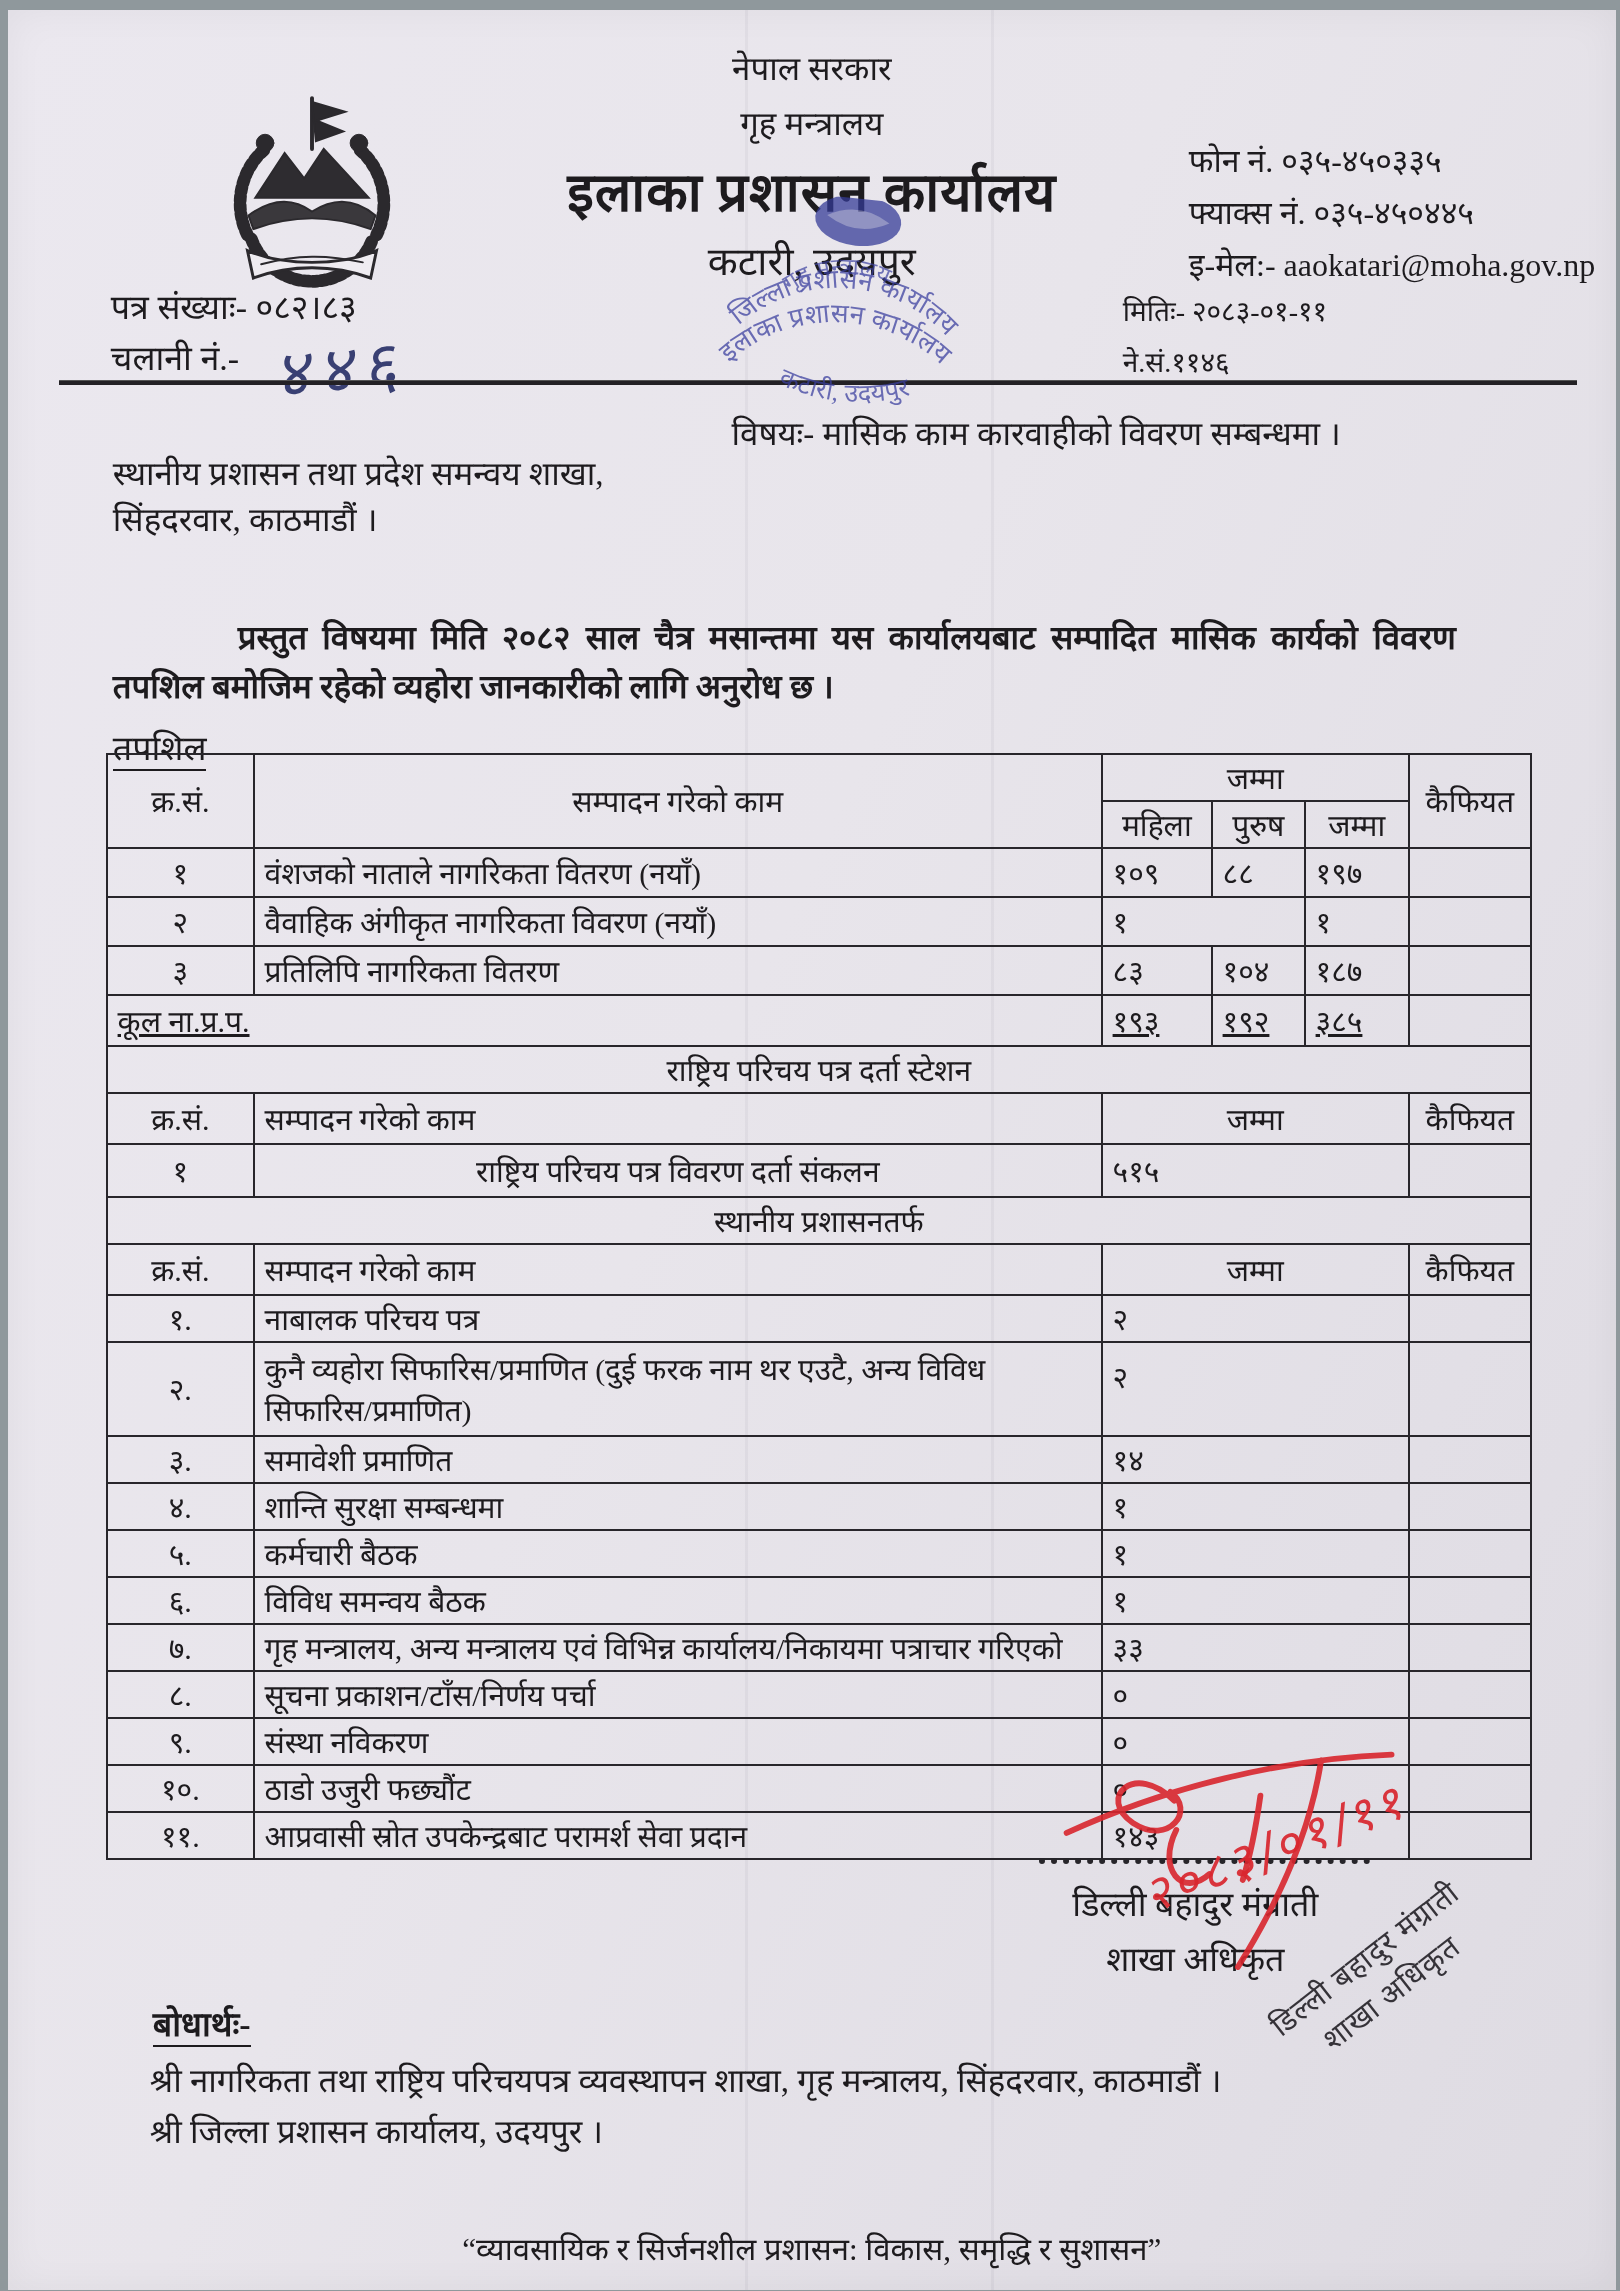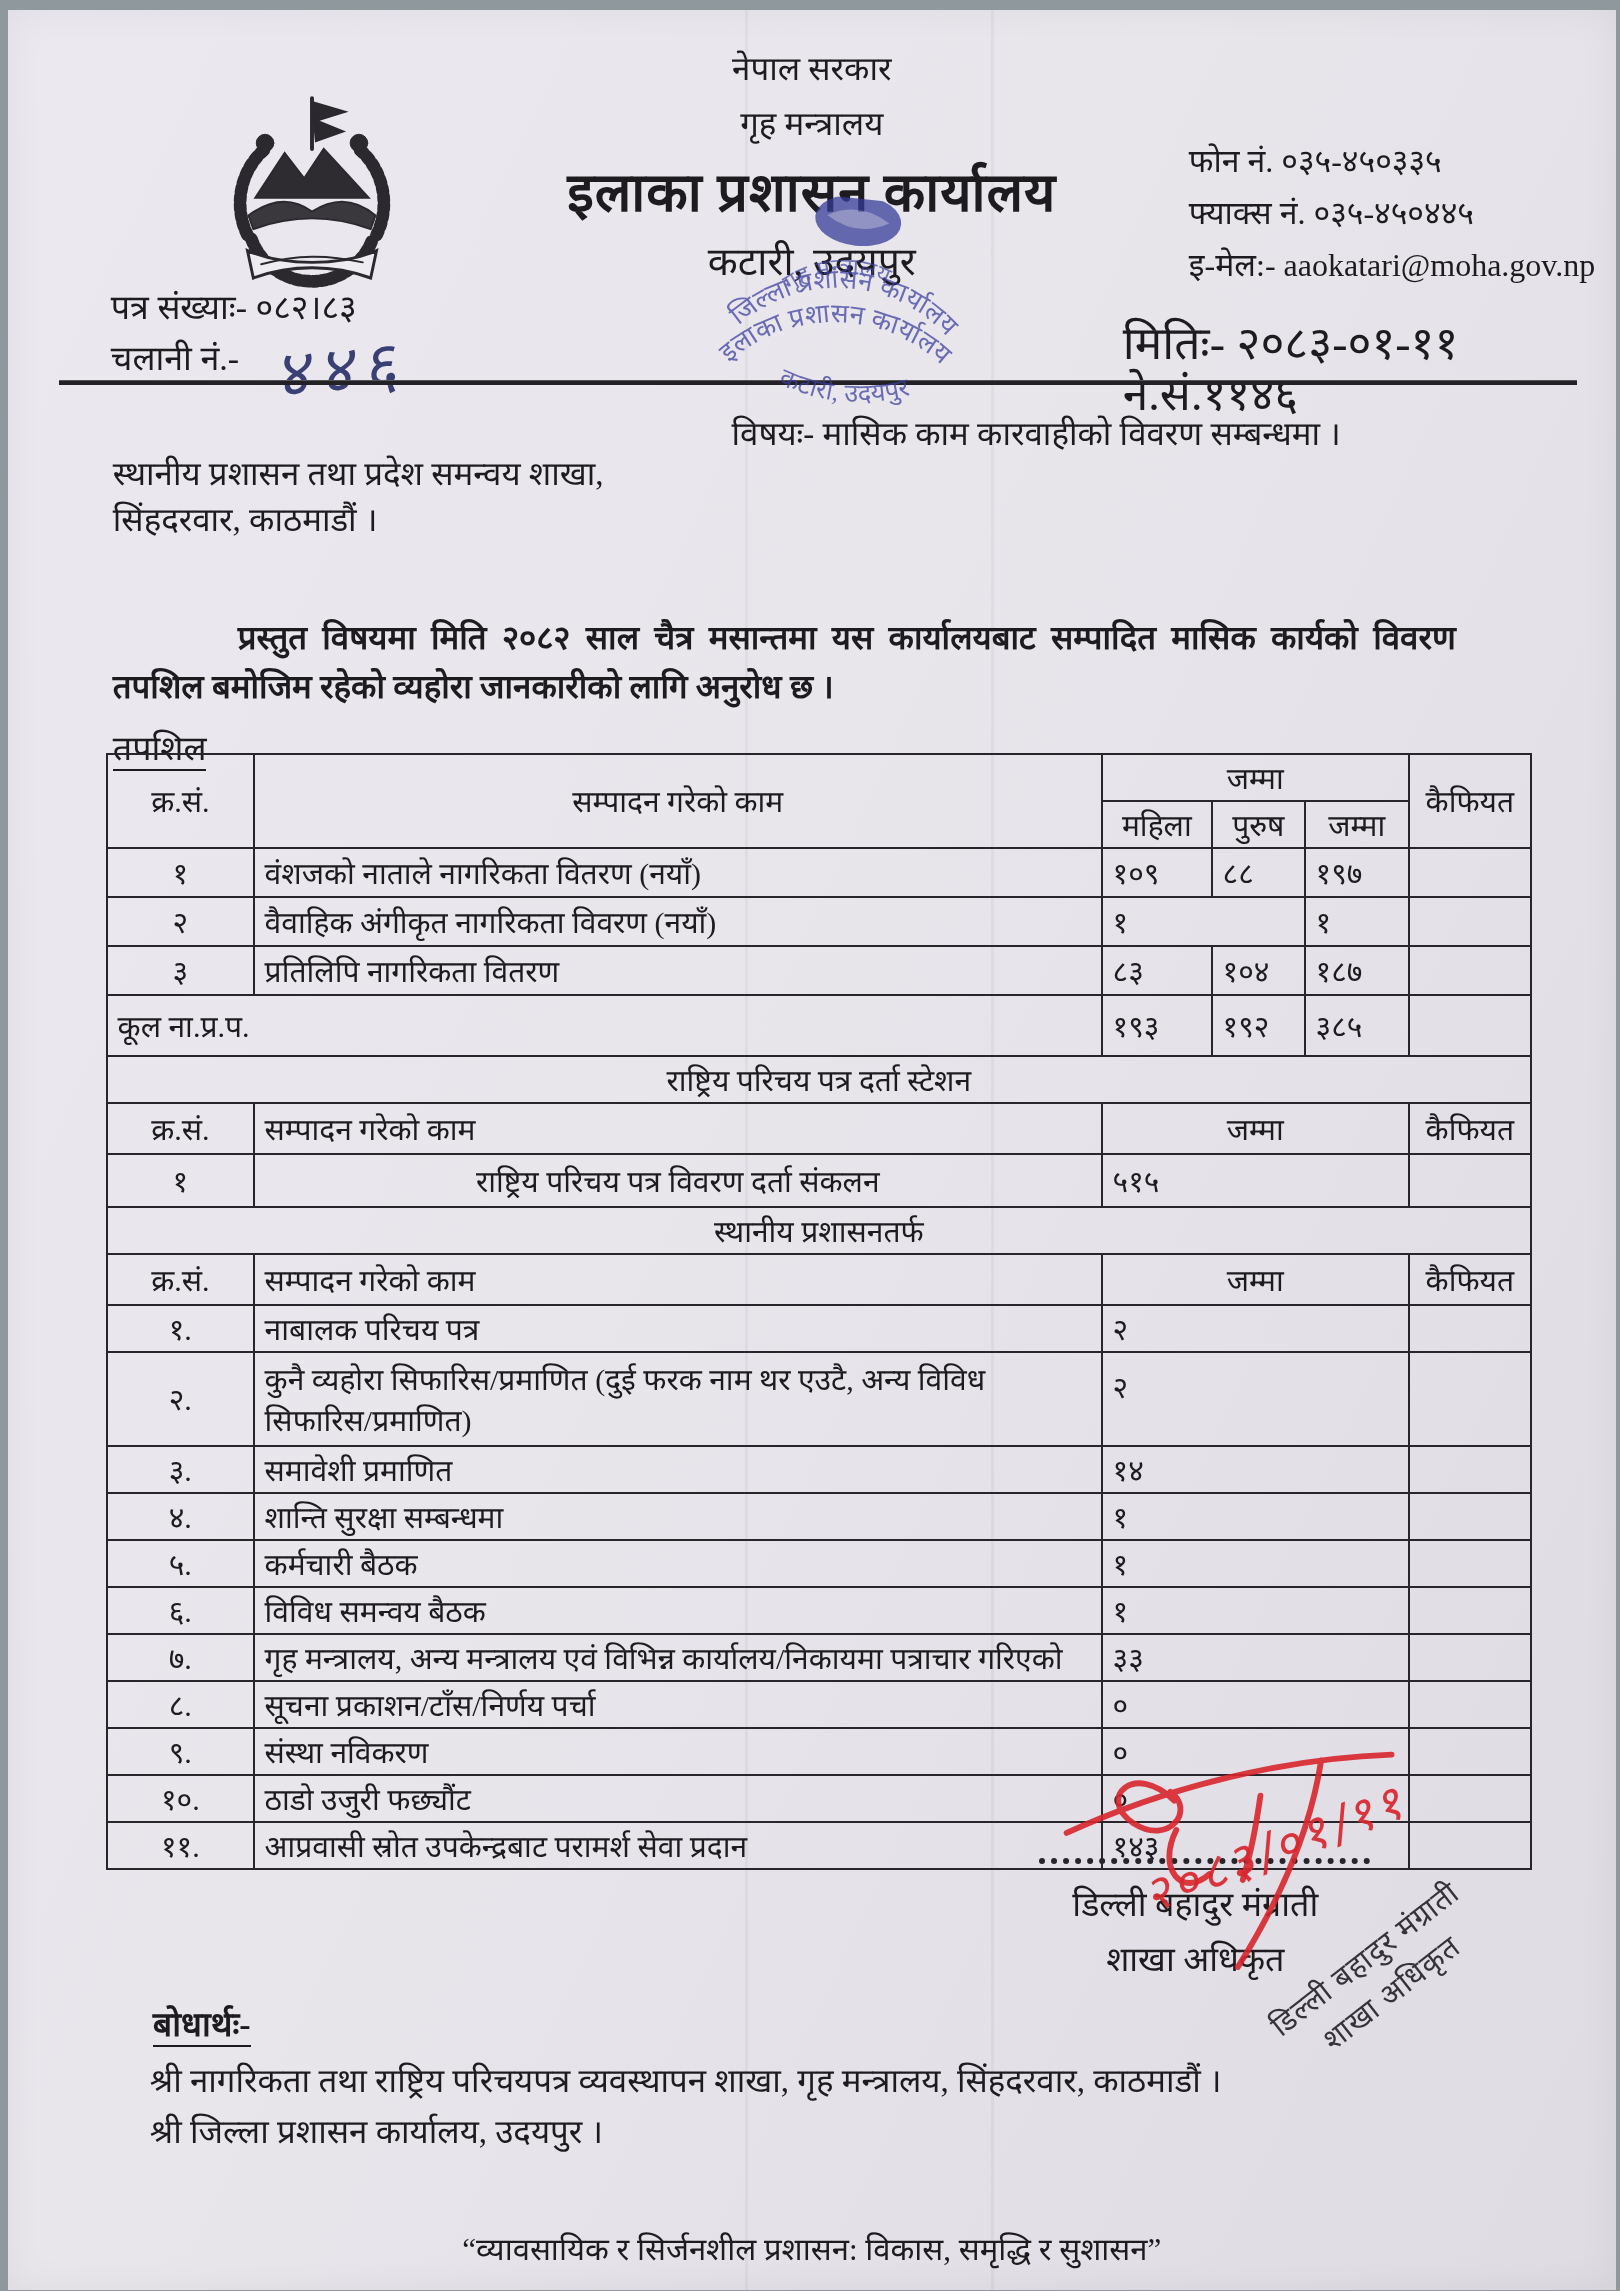--- a/index.html
+++ b/index.html
@@ -21,41 +21,41 @@
   .hdr-min{left:0;right:0;top:90px;font-size:33px;}
   .hdr-office{left:0;right:0;top:143px;font-size:54px;font-weight:bold;letter-spacing:1px;}
   .hdr-loc{left:0;right:0;top:223px;font-size:39px;z-index:2;}
   .meta-left{left:103px;top:272px;font-size:34px;line-height:51px;}
   .hand-dispatch{
     position:absolute;left:272px;top:312px;font-size:65px;color:#262e66;
     transform:rotate(-5deg) skewX(-10deg);letter-spacing:9.8px;opacity:.9;
     font-family:"DejaVu Sans","Liberation Sans",sans-serif;
   }
   .meta-right{left:1181px;top:125px;font-size:32px;line-height:52px;}
-  .meta-right2{left:1115px;top:276px;font-size:46px;line-height:51px;margin-top:32px;}
+  .meta-right2{left:1115px;top:276px;font-size:28px;line-height:51px;}
   .rule{left:51px;top:370px;width:1518px;height:3.9px;background:#232125;
         border-top:1px solid #555;}
   .subject{left:353px;top:392px;width:980px;font-size:33px;text-align:right;margin-top:8px;}
   .addr{left:105px;top:441px;font-size:33px;line-height:46px;}
   .bodytext{left:105px;top:604px;width:1343px;font-size:33px;line-height:49px;
             text-indent:125px;text-align:justify;font-weight:bold;}
   .tapasil{left:105px;top:714px;font-size:34px;}
   .u{border-bottom:2.9px solid #1d1b1e;padding-bottom:2px;}
 
   table.doc{
     position:absolute;left:98px;top:743px;width:1423px;
     border-collapse:collapse;table-layout:fixed;
     font-size:30px;
   }
   table.doc td,table.doc th{
     border:2.5px solid #28262b;padding:2px 9.8px;font-weight:normal;
     overflow:hidden;
   }
   tr.h1{height:39px;} tr.h2{height:45px;}
-  tr.d{height:49px;} tr.tot{height:61px;}
+  tr.d{height:49px;} tr.tot{height:51px;text-decoration:underline;}
   tr.sec{height:43px;} tr.th2{height:51px;} tr.d2{height:53px;}
   tr.r{height:47px;} tr.rtall{height:94px;}
   td.num{text-align:left;border-radius:11px;}
   td.sn{text-align:center;}
   td.work{text-align:left;padding-left:15.7px;}
 
   .sig-red-svg{left:1019px;top:1727px;z-index:6;}
   .sig-date{
     position:absolute;left:1132px;top:1802px;font-size:49px;color:#d9262e;
     transform:rotate(-21deg) skewX(-10deg);letter-spacing:3.9px;z-index:7;opacity:.92;

